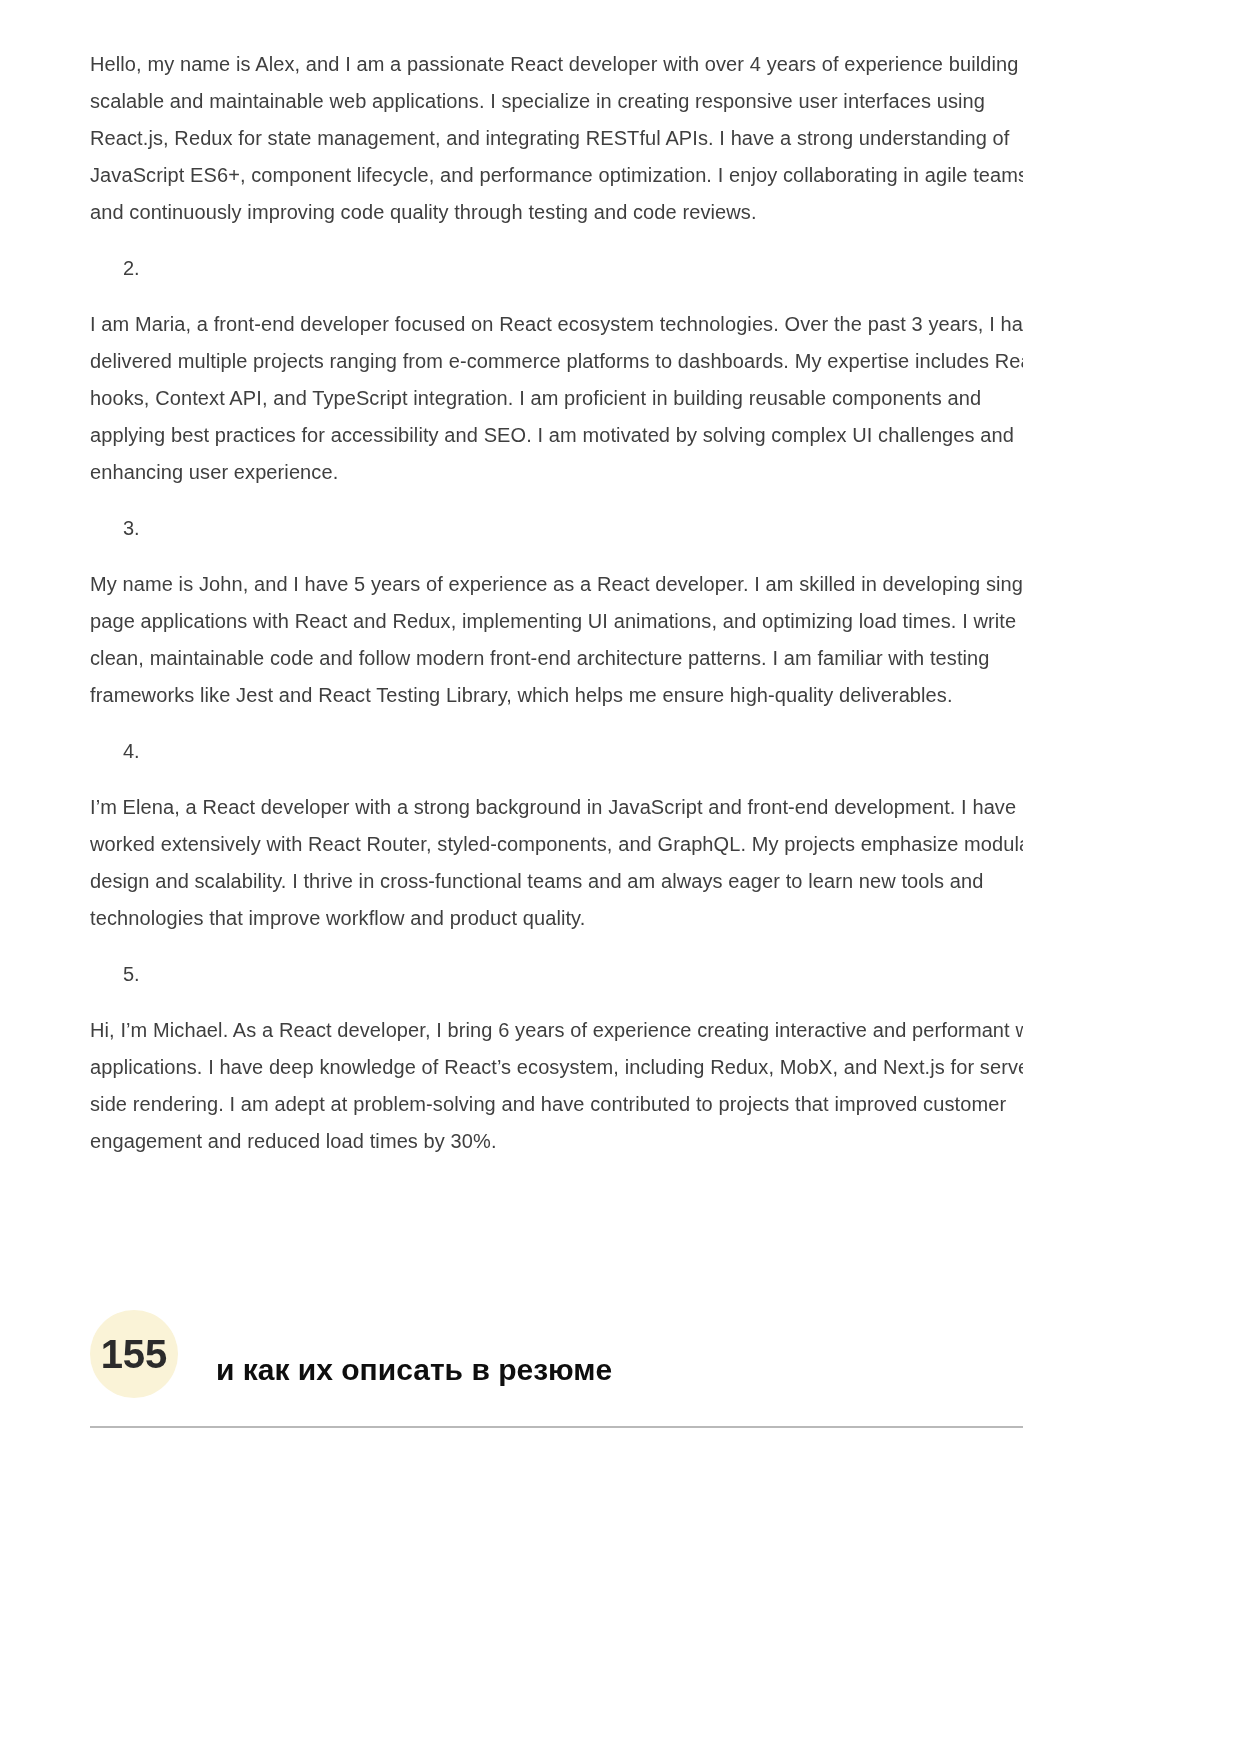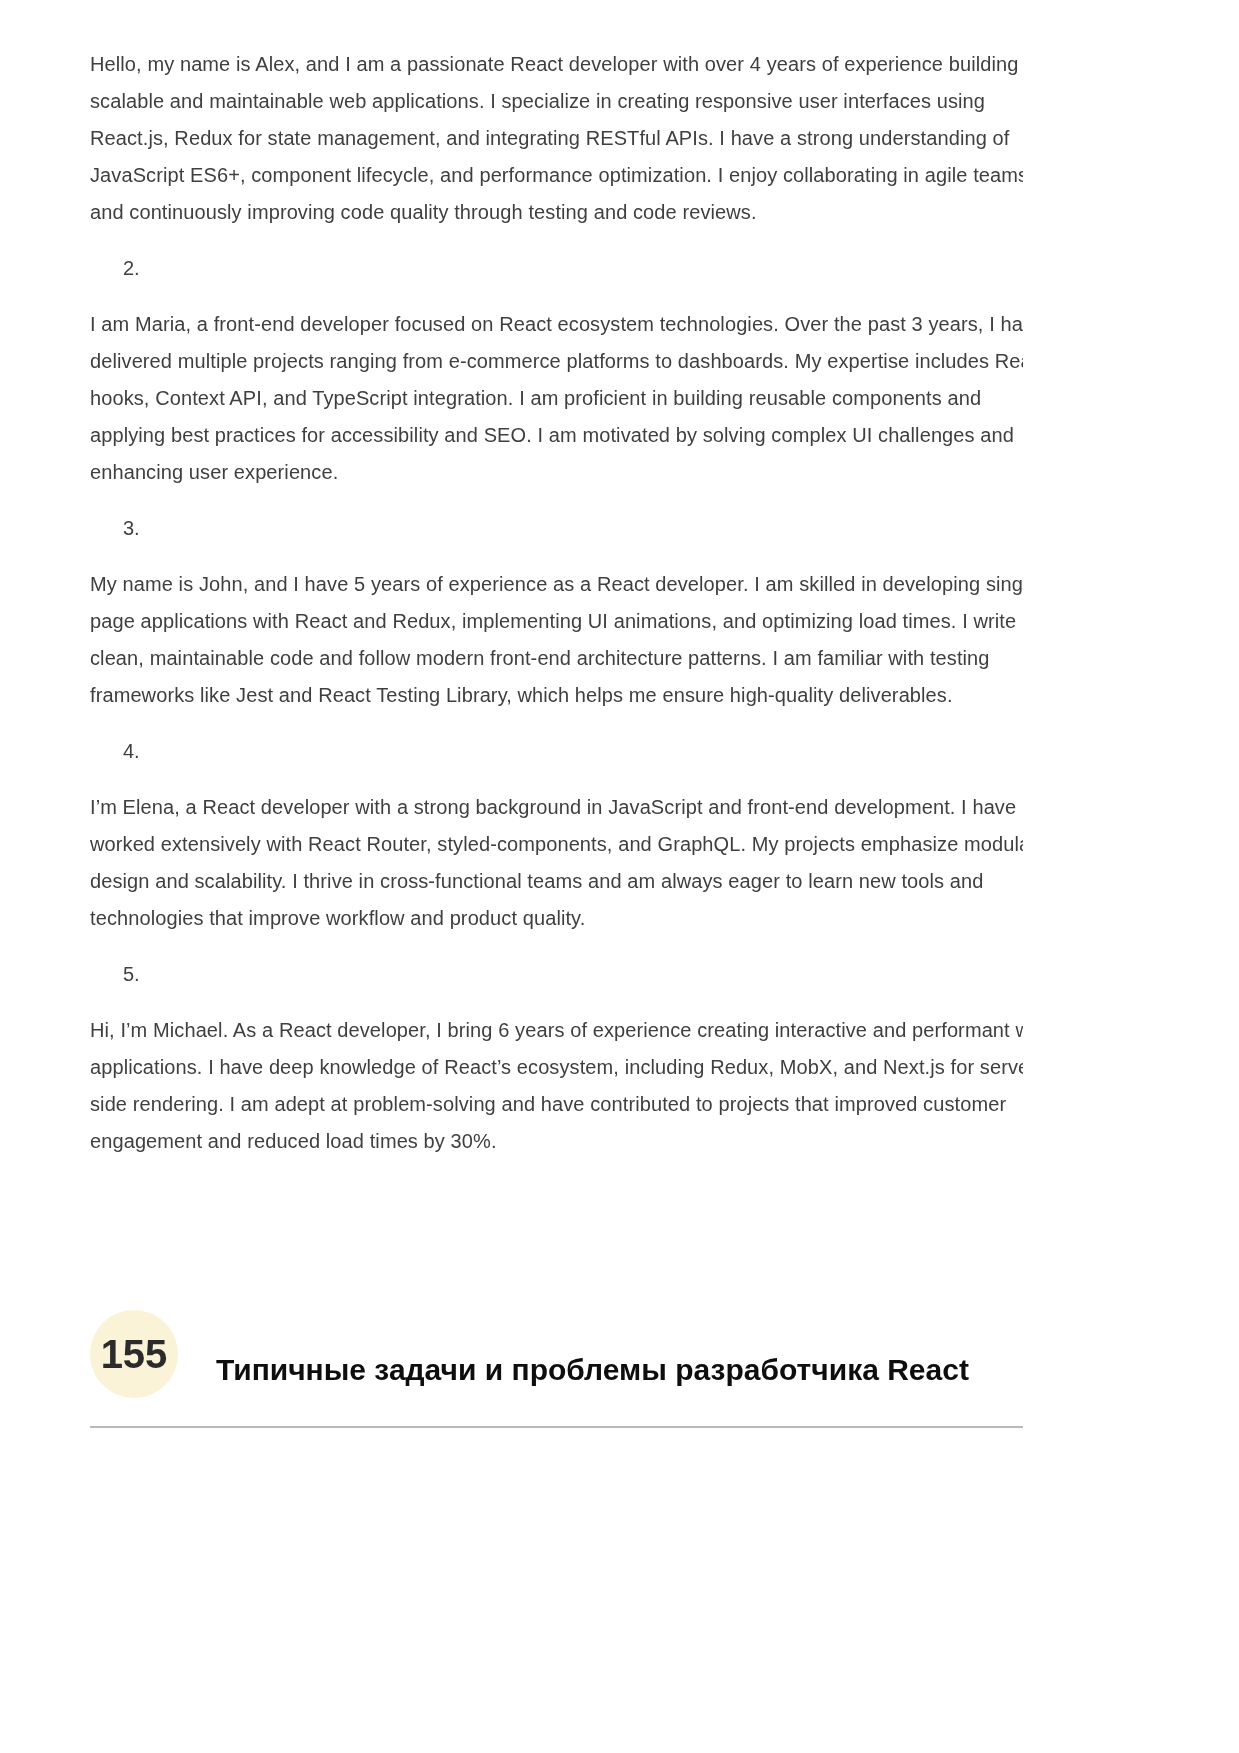--- a/index.html
+++ b/index.html
@@ -85,19 +85,19 @@
     <p class="para">I’m Elena, a React developer with a strong background in JavaScript and front-end development. I have worked extensively with React Router, styled-components, and GraphQL. My projects emphasize modular design and scalability. I thrive in cross-functional teams and am always eager to learn new tools and technologies that improve workflow and product quality.</p>
     <p class="listnum">5.</p>
     <p class="para">Hi, I’m Michael. As a React developer, I bring 6 years of experience creating interactive and performant web applications. I have deep knowledge of React’s ecosystem, including Redux, MobX, and Next.js for server-side rendering. I am adept at problem-solving and have contributed to projects that improved customer engagement and reduced load times by 30%.</p>
   </div>
 
   <div class="section">
     <div class="badge">
       <span>155</span>
     </div>
     <h2 class="title">
-      <span>Типичные задачи и проблемы разработчика React</span>
+      <span>и как их описать в резюме</span>
     </h2>
   </div>
 
   <hr class="divider">
 
 </div>
 
 </body></html>

